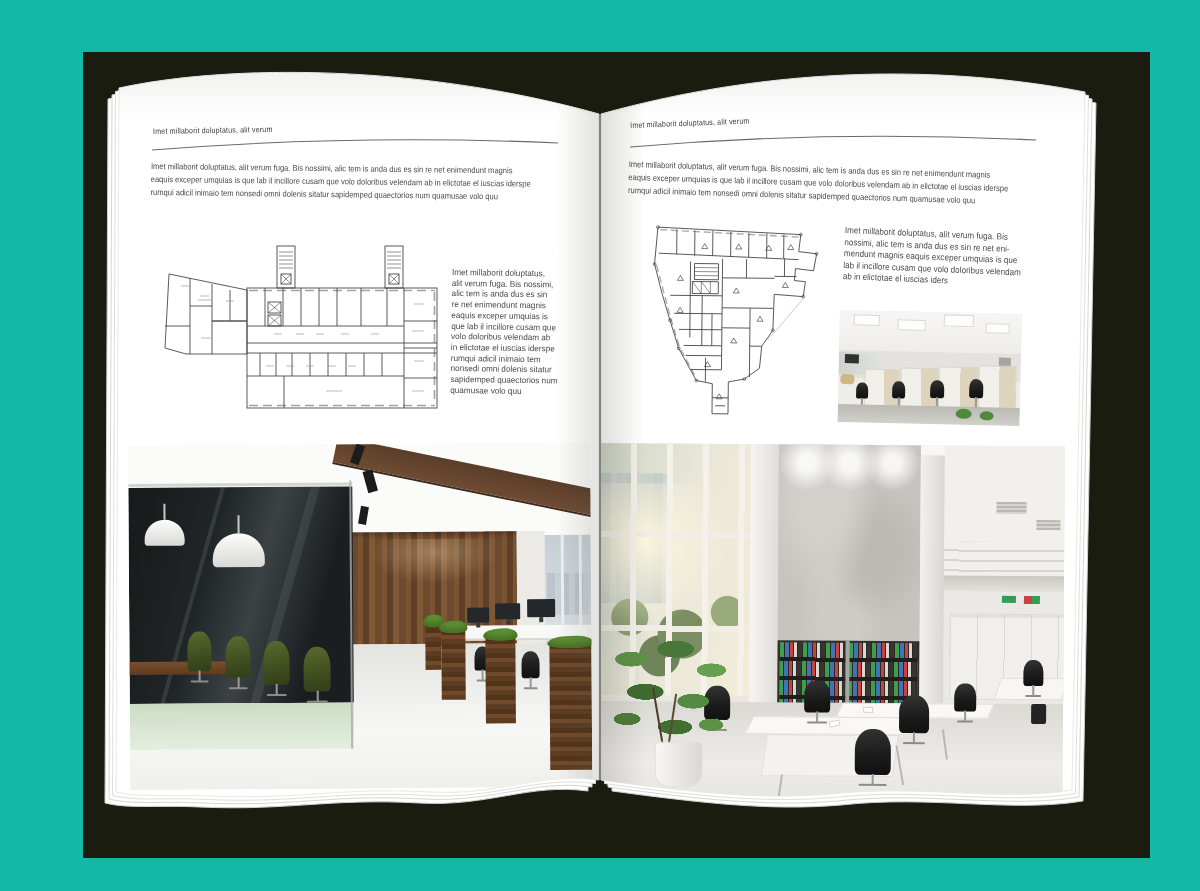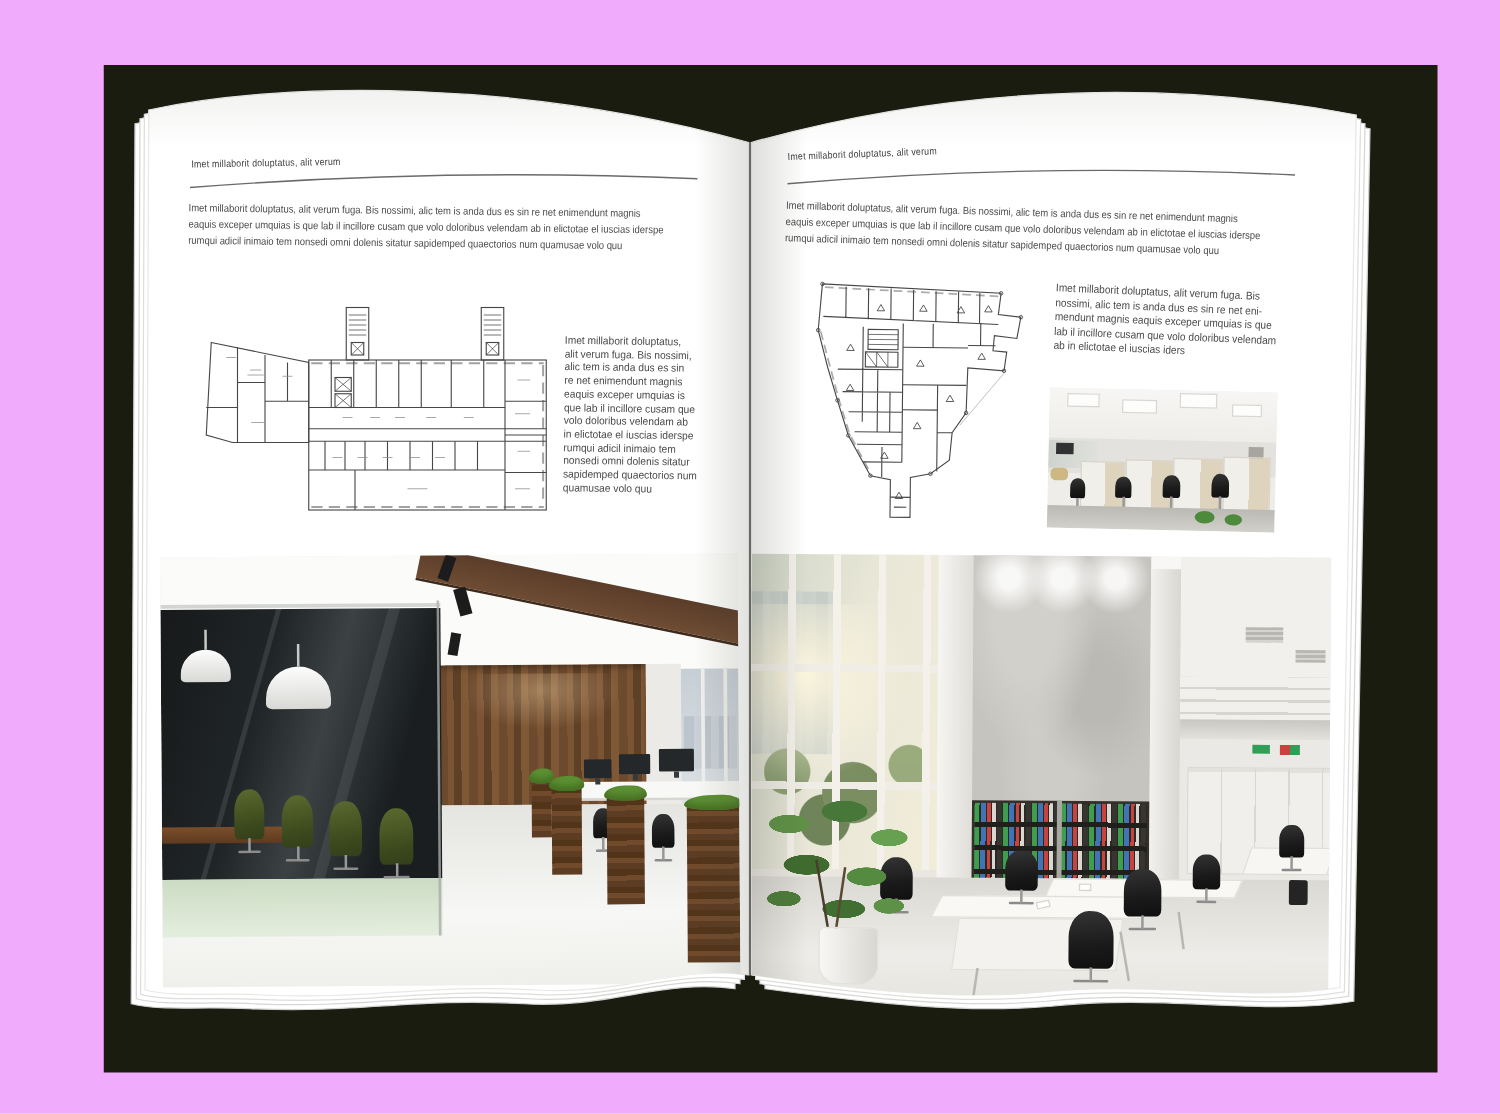--- a/index.html
+++ b/index.html
@@ -1,16 +1,16 @@
 <!DOCTYPE html>
 <html style="--backdrop: #1b1c10; --page: #ffffff; --text: #4a4a4a; --rule: #6a6a6a; --plan_line: #474747; --wood: #6f4c2e; --grass: #5d9033; --binder_green: #3f9d4e; --binder_blue: #4273b5; --binder_red: #c8433e;"><head>
 <meta charset="utf-8">
 <style>
   html,body{margin:0;padding:0;background:#ffffff;}
-  .stage{position:relative;width:1200px;height:891px;overflow:hidden;background:#f0abfc;
+  .stage{position:relative;width:1200px;height:891px;overflow:hidden;background:#14b8a6;
          font-family:"Liberation Sans",sans-serif;}
   .abs{position:absolute;}
   .backdrop{position:absolute;left:83px;top:52px;width:1067px;height:806px;background:var(--backdrop,#1b1c10);}
   .booksvg{position:absolute;left:0;top:0;}
   .content{position:absolute;left:0;top:0;width:1200px;height:891px;}
   .clip-left{clip-path:url(#clip-left);}
   .clip-right{clip-path:url(#clip-right);}
   .tblock{position:absolute;transform-origin:left top;color:#4a4a4a;}
   .hdr{font-size:8px;letter-spacing:.2px;color:#3c3c3c;white-space:nowrap;}
   .ln{white-space:nowrap;}

